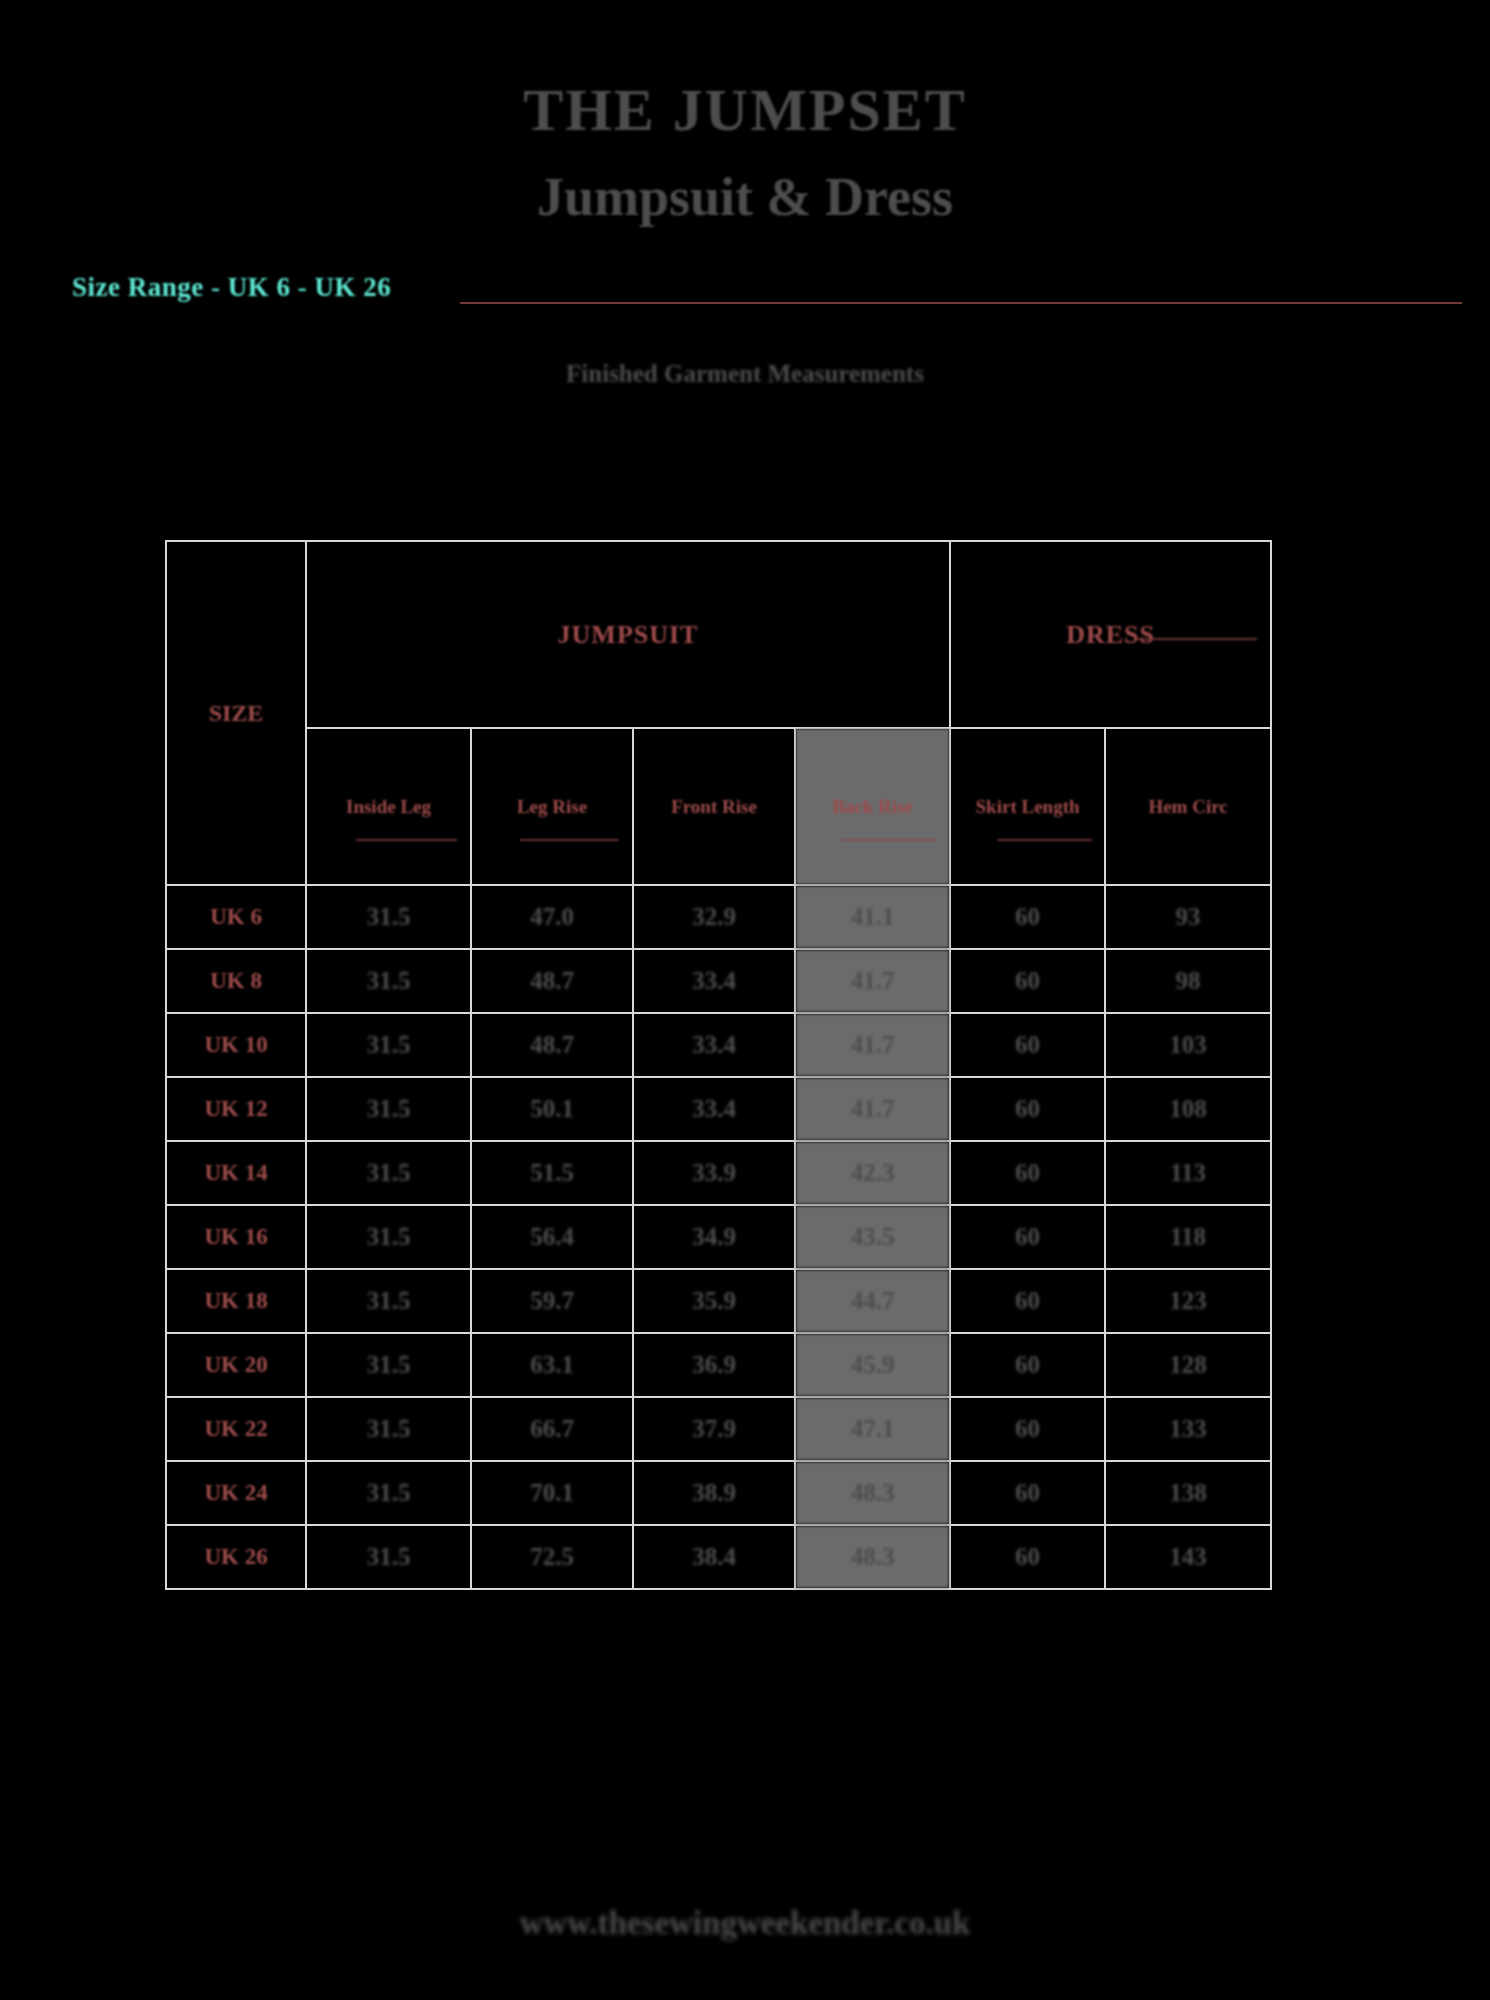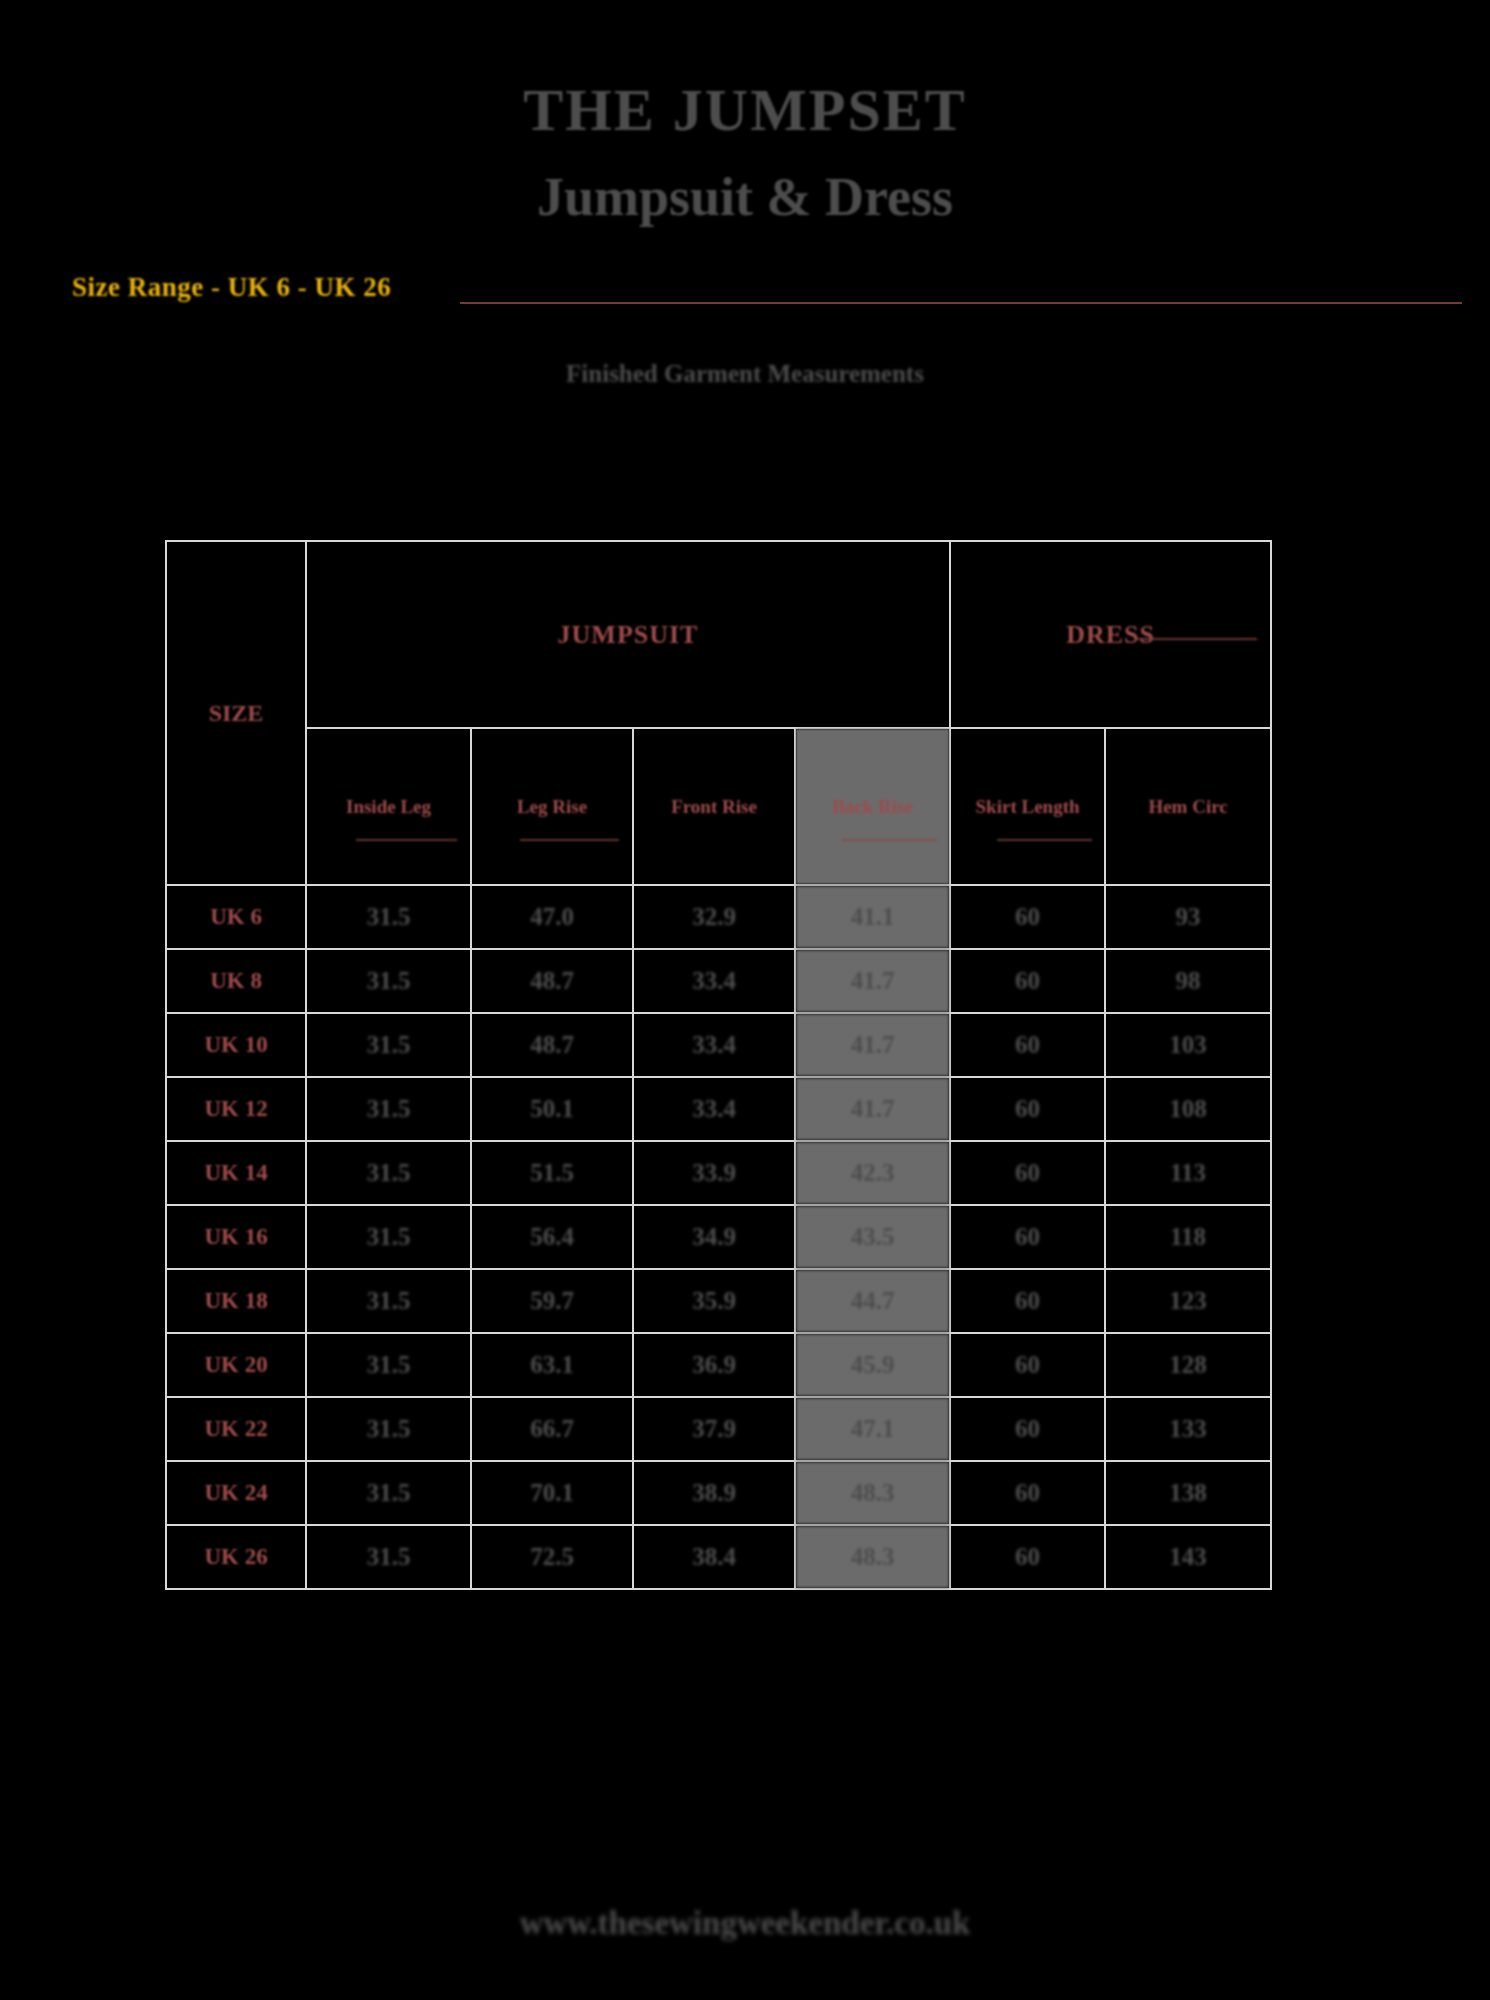--- a/index.html
+++ b/index.html
@@ -53,21 +53,21 @@
     margin-top: 48px;
     height: 40px;
   }
   .size-range {
     position: absolute;
     left: 72px;
     top: 0;
     font-family: "Liberation Serif", serif;
     font-weight: bold;
     font-size: 27px;
-    color: #eab308;
+    color: #5eead4;
     letter-spacing: 0.5px;
     filter: blur(0.9px);
   }
   .size-range-rule {
     position: absolute;
     left: 460px;
     right: 28px;
     top: 30px;
     height: 2px;
     background: #8a4444;

